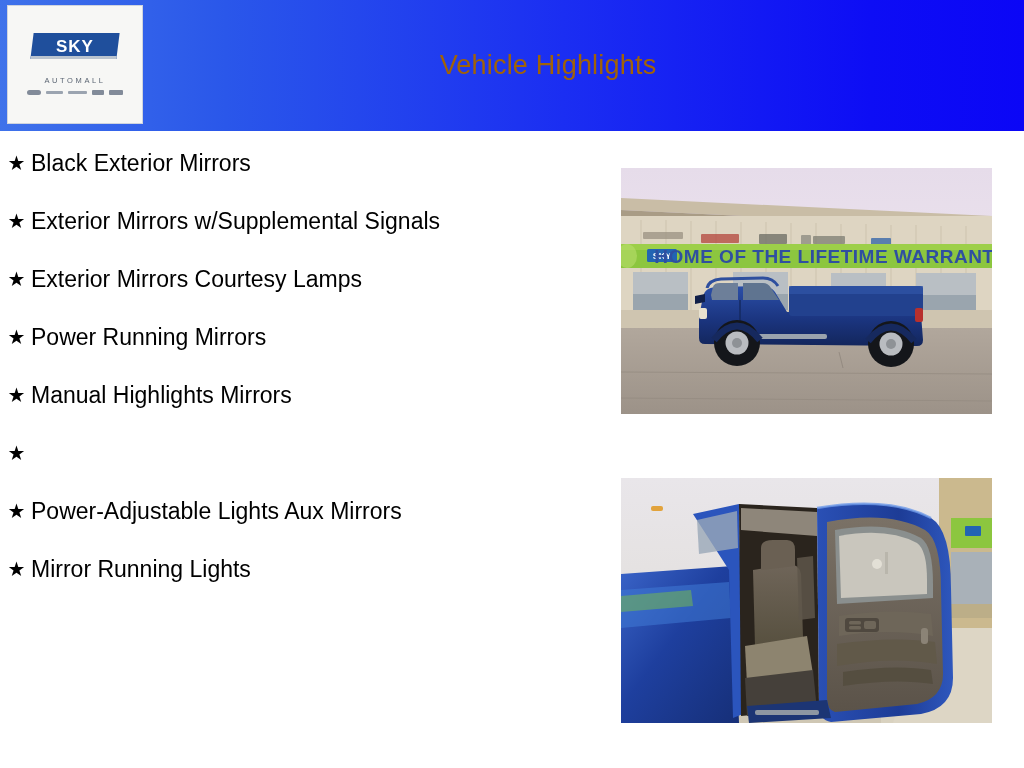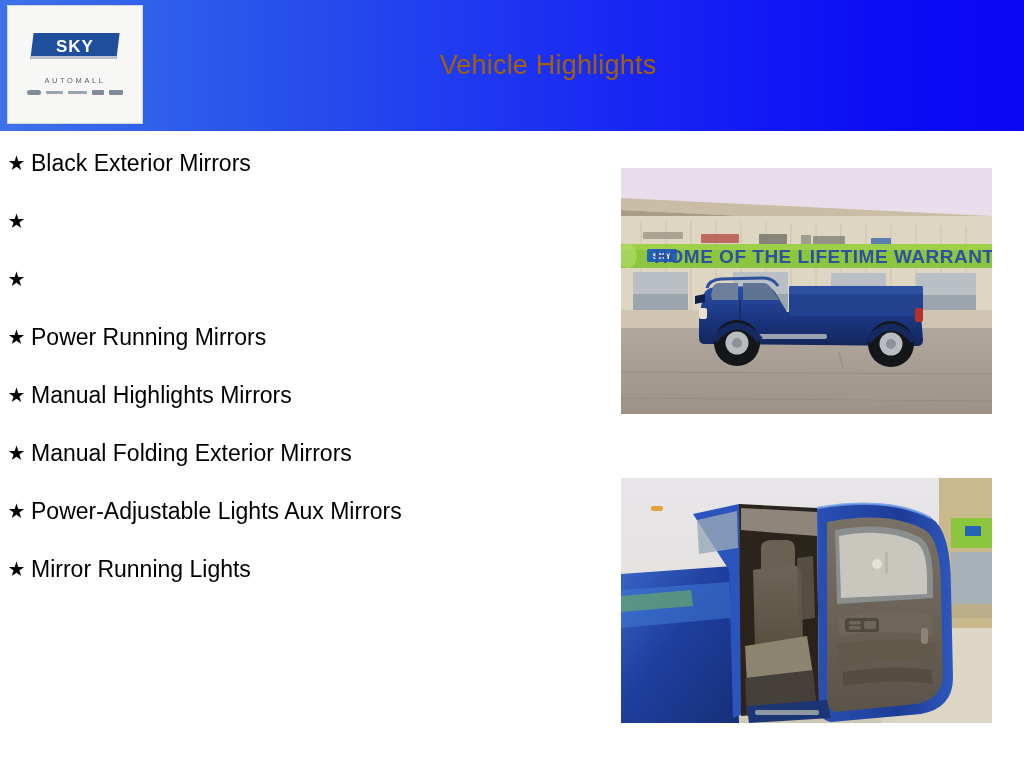--- a/index.html
+++ b/index.html
@@ -180,39 +180,40 @@
 
 <div id="highlights-list">
 
   <div class="bullet-row">
     <span class="bullet-star">★</span>
     <span class="bullet-text">Black Exterior Mirrors</span>
   </div>
 
   <div class="bullet-row">
     <span class="bullet-star">★</span>
-  </div>
-
-  <div class="bullet-row">
-    <span class="bullet-star">★</span>
+    <span class="bullet-text">Exterior Mirrors w/Supplemental Signals</span>
+  </div>
+
+  <div class="bullet-row">
+    <span class="bullet-star">★</span>
+    <span class="bullet-text">Exterior Mirrors Courtesy Lamps</span>
   </div>
 
   <div class="bullet-row">
     <span class="bullet-star">★</span>
     <span class="bullet-text">Power Running Mirrors</span>
   </div>
 
   <div class="bullet-row">
     <span class="bullet-star">★</span>
     <span class="bullet-text">Manual Highlights Mirrors</span>
   </div>
 
   <div class="bullet-row">
     <span class="bullet-star">★</span>
-    <span class="bullet-text">Manual Folding Exterior Mirrors</span>
   </div>
 
   <div class="bullet-row">
     <span class="bullet-star">★</span>
     <span class="bullet-text">Power-Adjustable Lights Aux Mirrors</span>
   </div>
 
   <div class="bullet-row">
     <span class="bullet-star">★</span>
     <span class="bullet-text">Mirror Running Lights</span>

